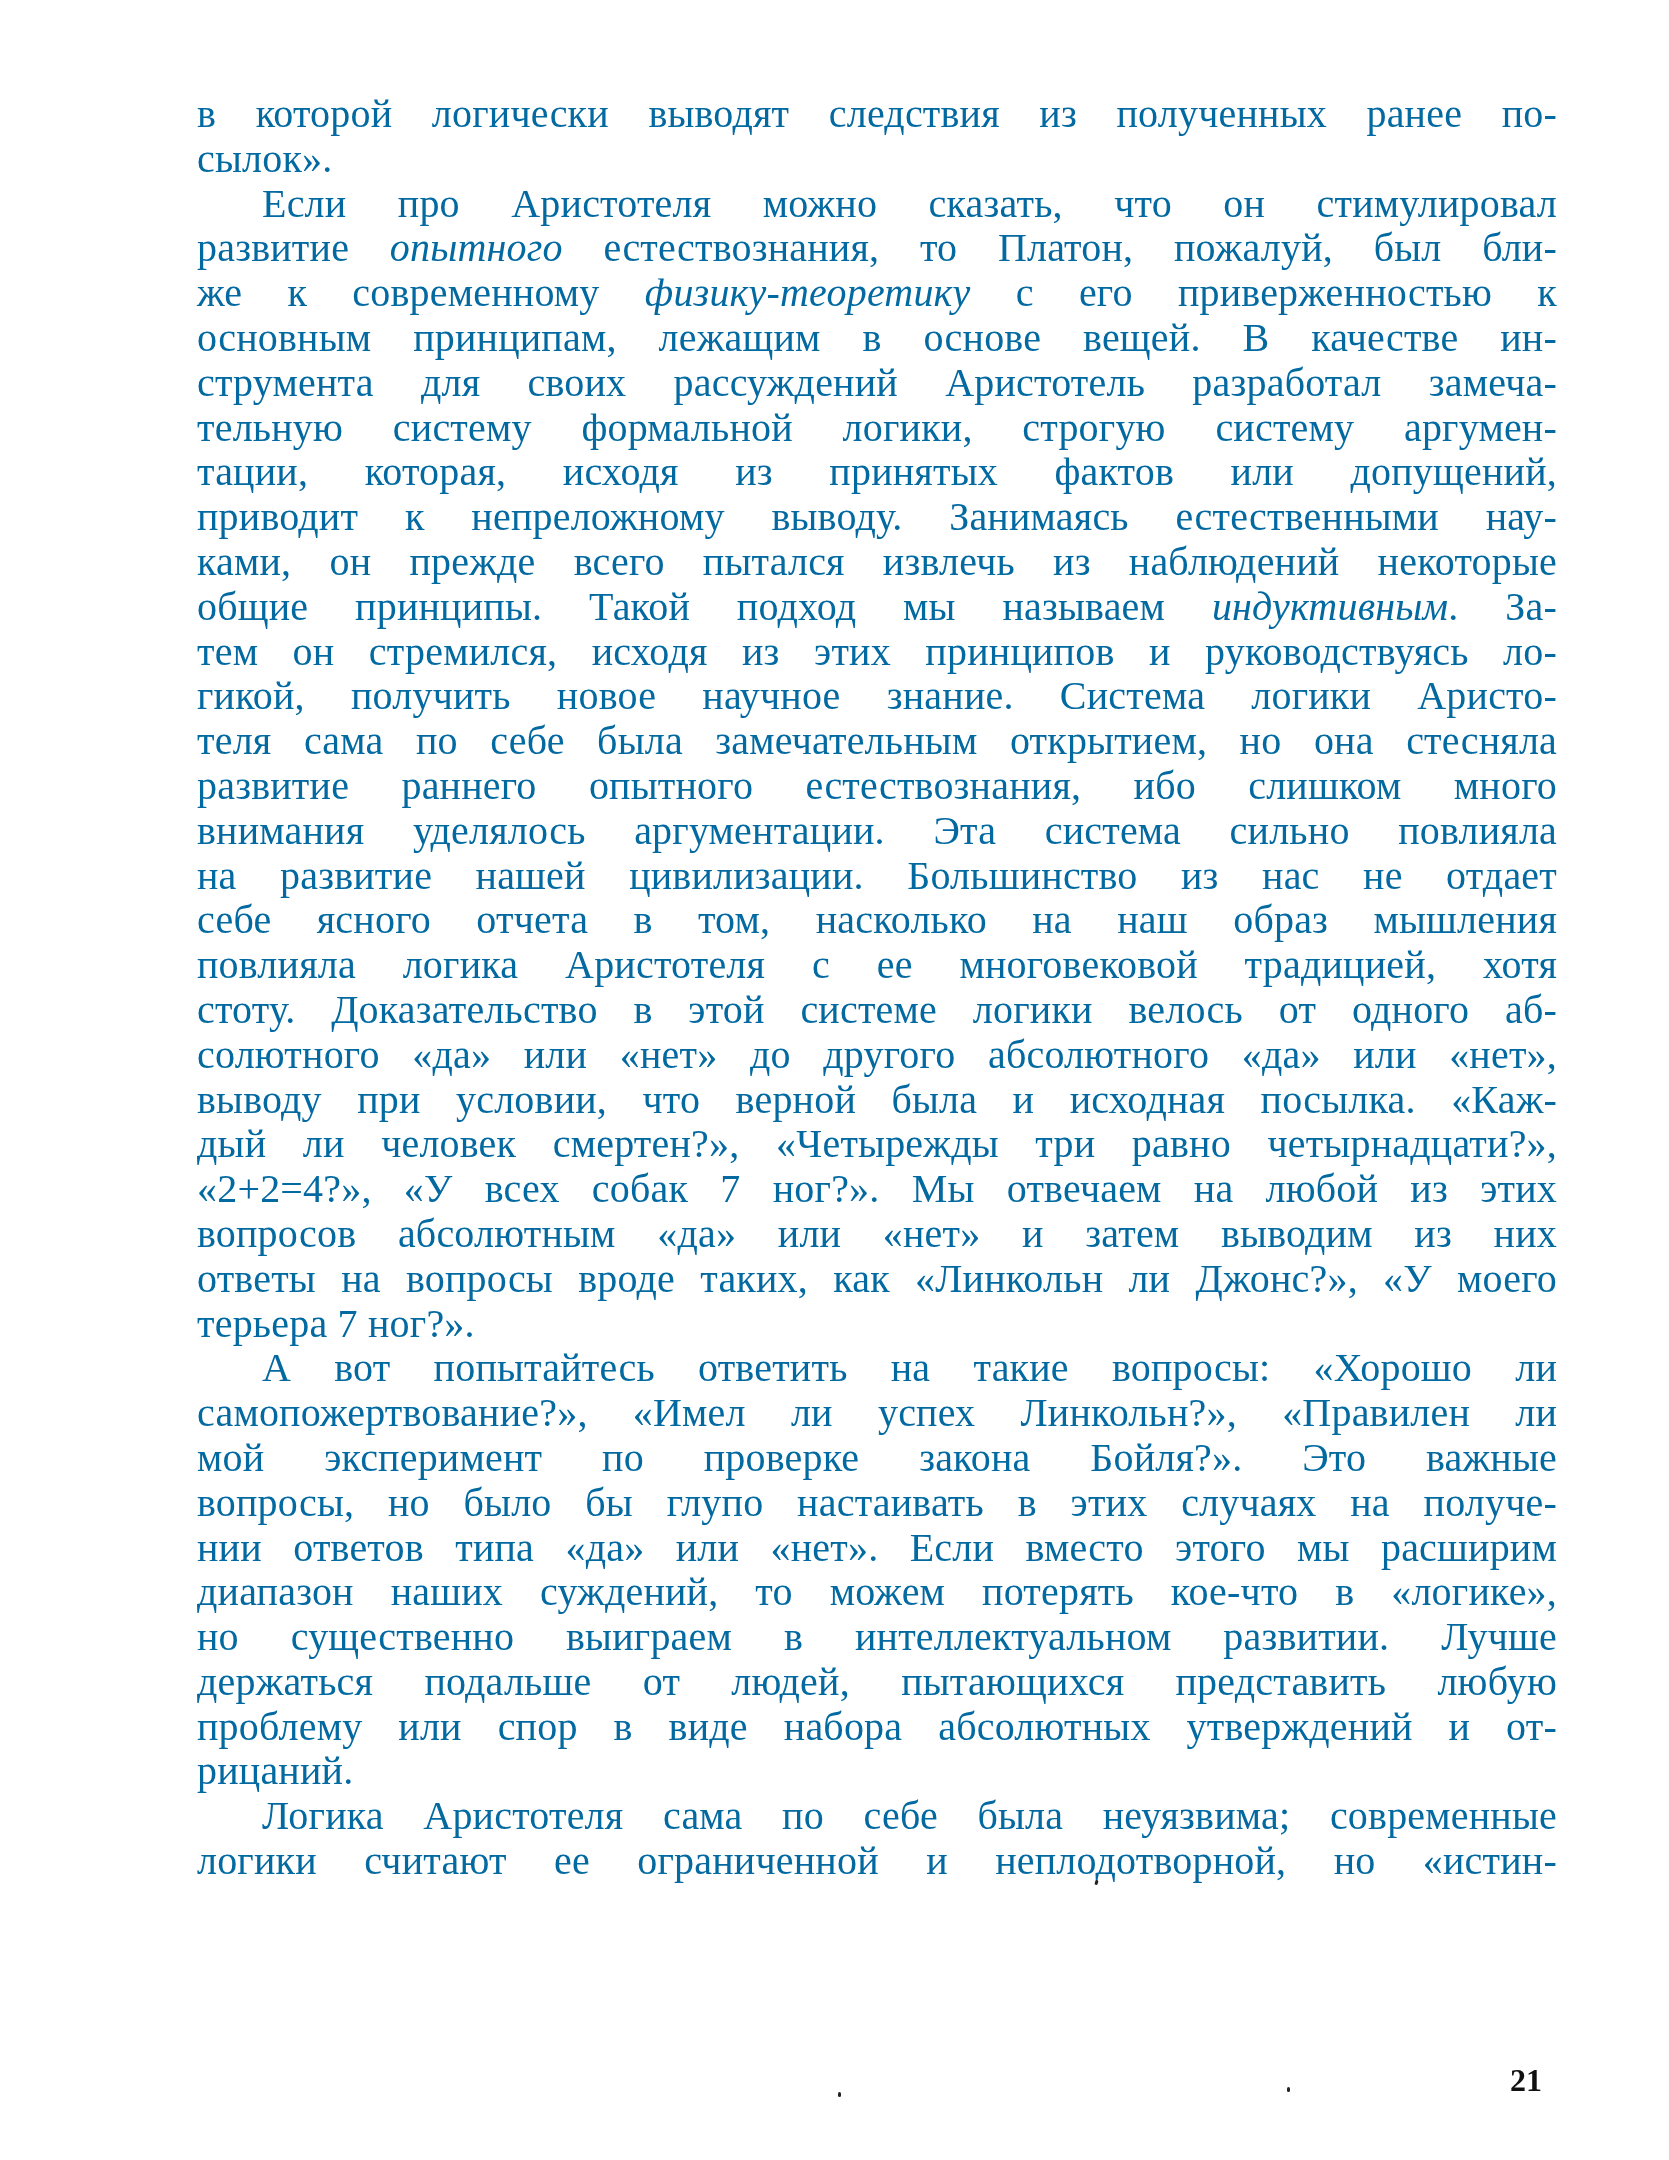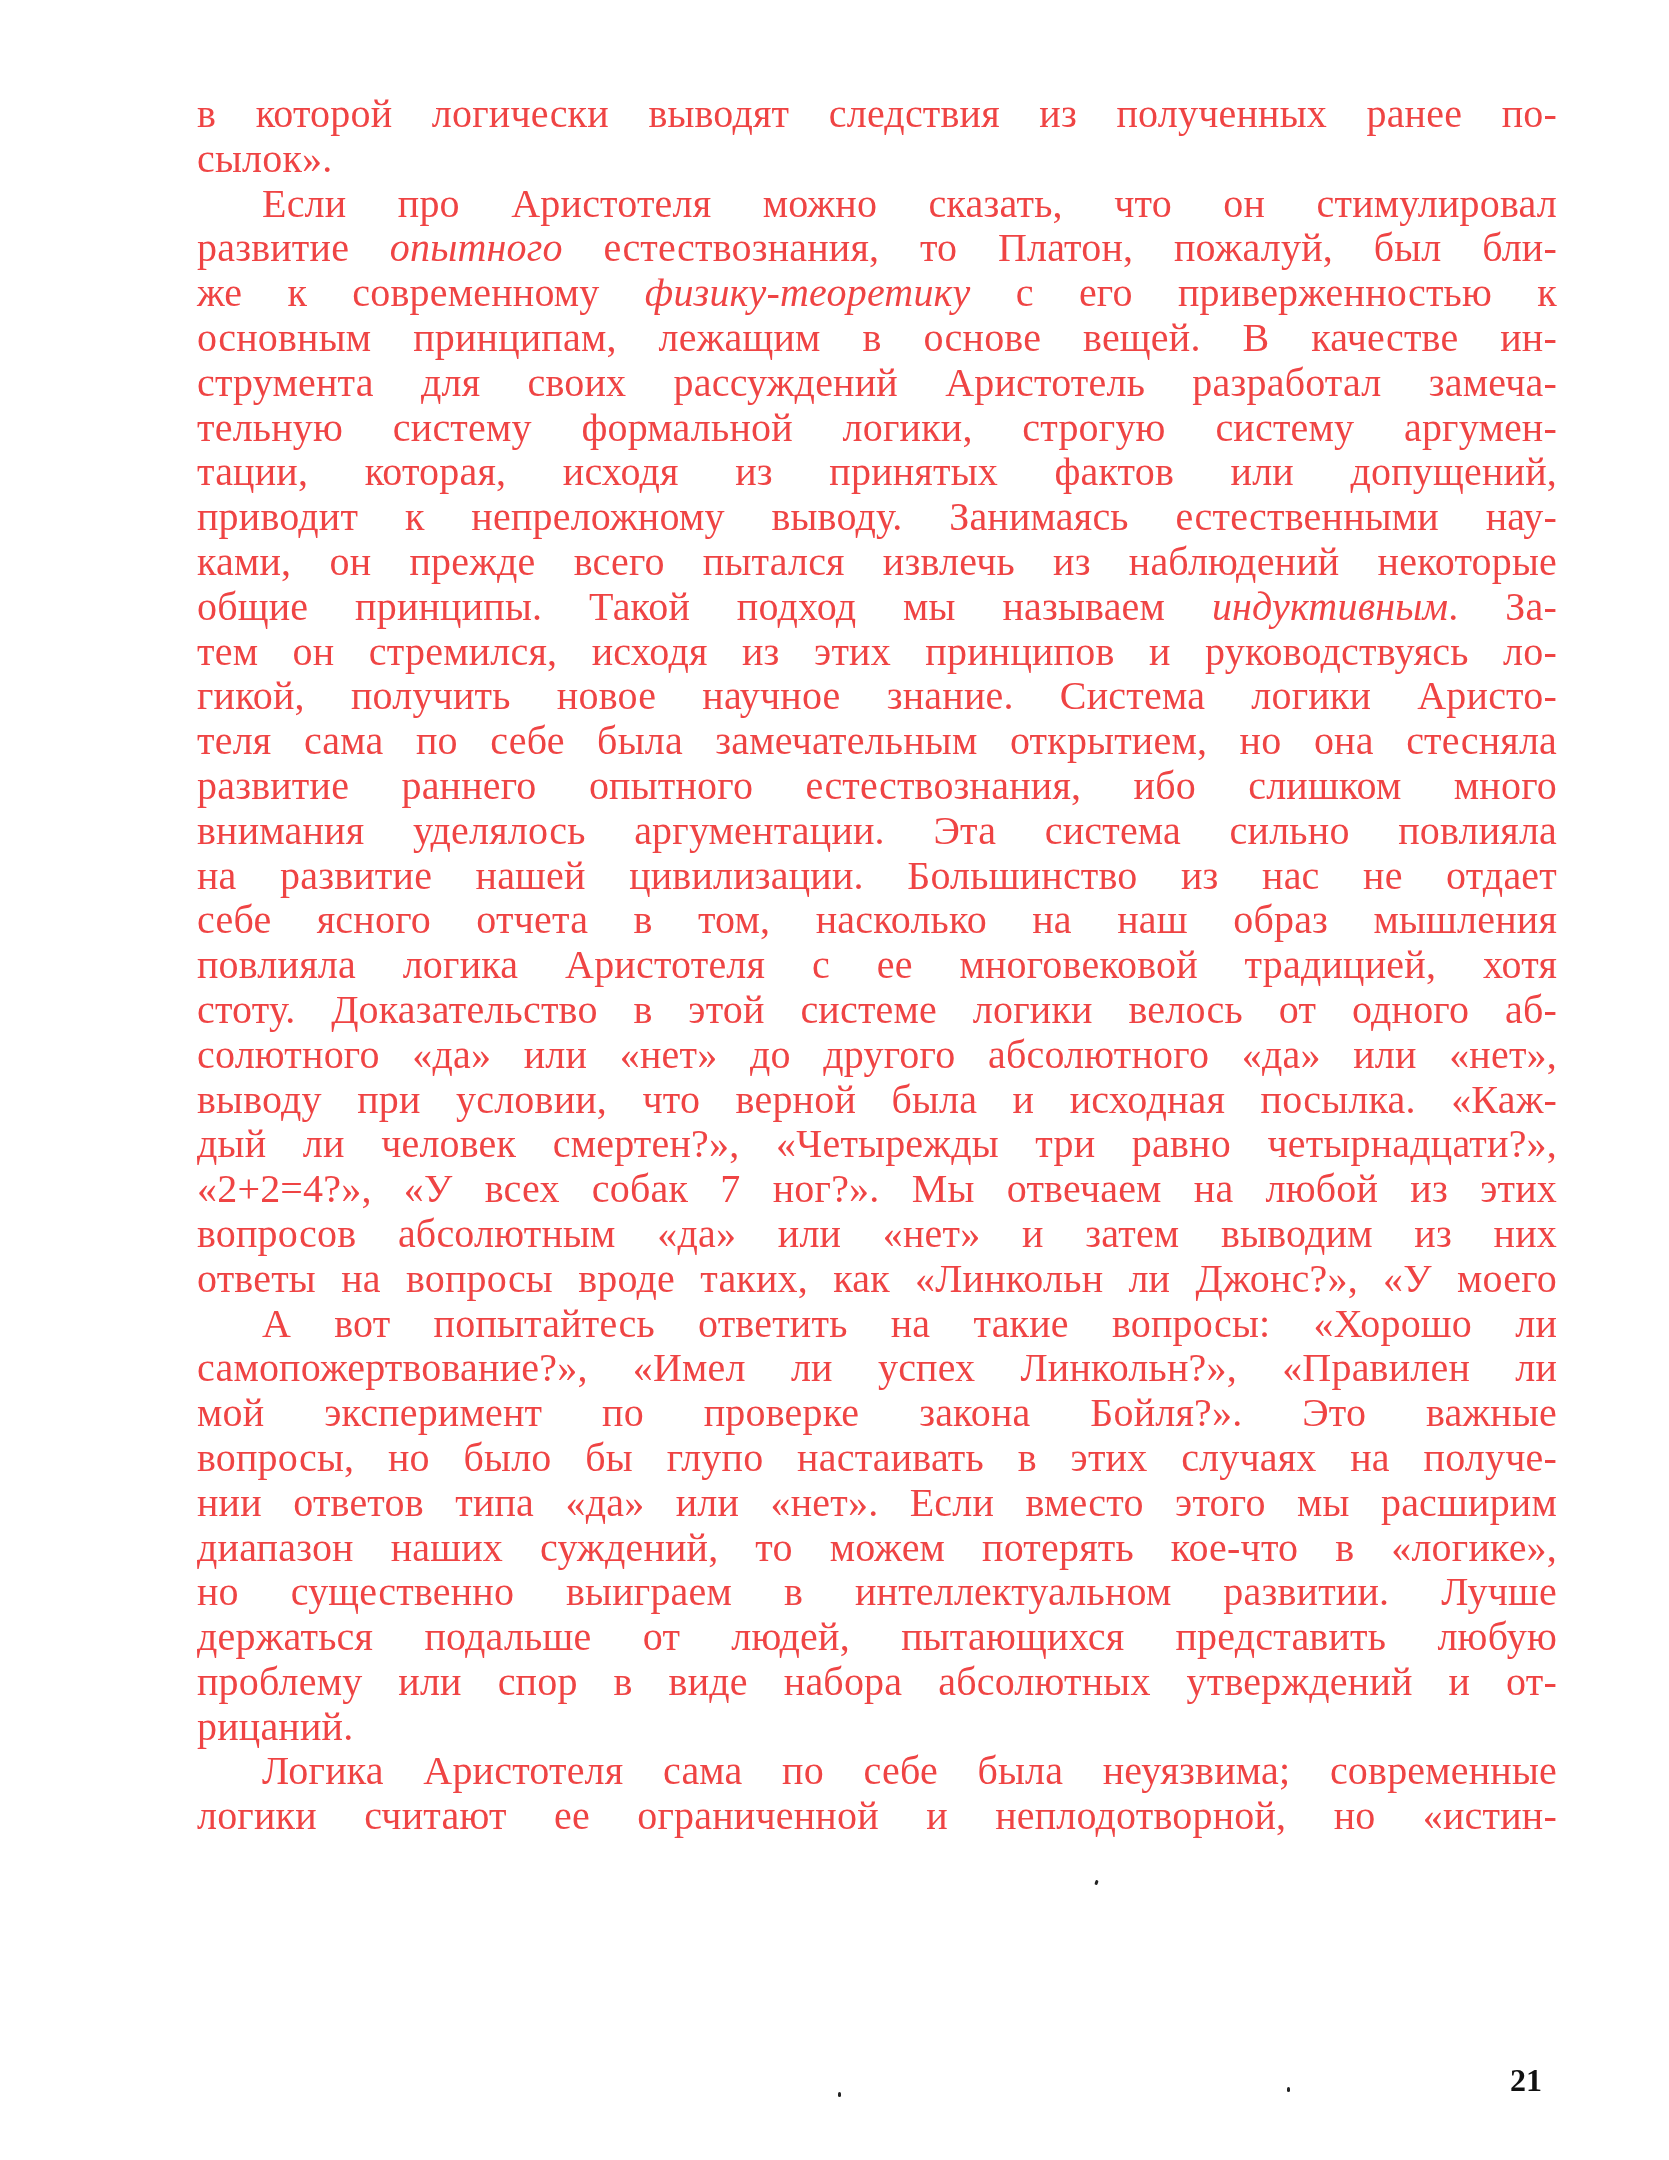--- a/index.html
+++ b/index.html
@@ -11,21 +11,21 @@
       width: 1669px;
       height: 2160px;
       position: relative;
       overflow: hidden;
     }
     .page {
       position: absolute;
       left: 197px;
       top: 92px;
       width: 1360px;
-      color: #ef4444;
+      color: #0369a1;
       font-family: "Liberation Serif", "DejaVu Serif", serif;
       font-size: 40px;
       line-height: 44.8px;
       letter-spacing: 0.2px;
     }
     .line {
       display: block;
       white-space: nowrap;
       text-align: justify;
       text-align-last: justify;
@@ -82,20 +82,21 @@
     <div class="line"><span>на развитие нашей цивилизации. Большинство из нас не отдает</span></div>
     <div class="line"><span>себе ясного отчета в том, насколько на наш образ мышления</span></div>
     <div class="line"><span>повлияла логика Аристотеля с ее многовековой традицией, хотя</span></div>
     <div class="line"><span>стоту. Доказательство в этой системе логики велось от одного аб-</span></div>
     <div class="line"><span>солютного «да» или «нет» до другого абсолютного «да» или «нет»,</span></div>
     <div class="line"><span>выводу при условии, что верной была и исходная посылка. «Каж-</span></div>
     <div class="line"><span>дый ли человек смертен?», «Четырежды три равно четырнадцати?»,</span></div>
     <div class="line"><span>«2+2=4?», «У всех собак 7 ног?». Мы отвечаем на любой из этих</span></div>
     <div class="line"><span>вопросов абсолютным «да» или «нет» и затем выводим из них</span></div>
     <div class="line"><span>ответы на вопросы вроде таких, как «Линкольн ли Джонс?», «У моего</span></div>
+    <div class="line last"><span>терьера 7 ног?».</span></div>
     <div class="line indent"><span>А вот попытайтесь ответить на такие вопросы: «Хорошо ли</span></div>
     <div class="line"><span>самопожертвование?», «Имел ли успех Линкольн?», «Правилен ли</span></div>
     <div class="line"><span>мой эксперимент по проверке закона Бойля?». Это важные</span></div>
     <div class="line"><span>вопросы, но было бы глупо настаивать в этих случаях на получе-</span></div>
     <div class="line"><span>нии ответов типа «да» или «нет». Если вместо этого мы расширим</span></div>
     <div class="line"><span>диапазон наших суждений, то можем потерять кое-что в «логике»,</span></div>
     <div class="line"><span>но существенно выиграем в интеллектуальном развитии. Лучше</span></div>
     <div class="line"><span>держаться подальше от людей, пытающихся представить любую</span></div>
     <div class="line"><span>проблему или спор в виде набора абсолютных утверждений и от-</span></div>
     <div class="line last"><span>рицаний.</span></div>

